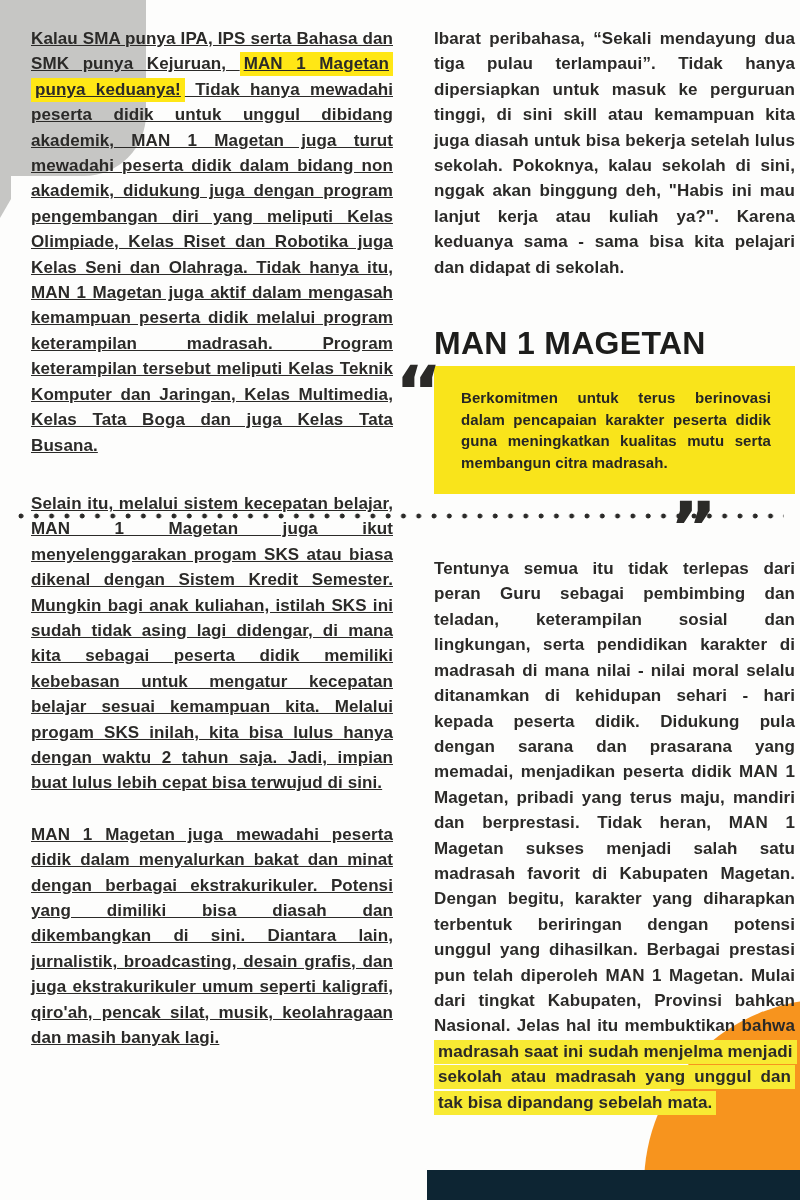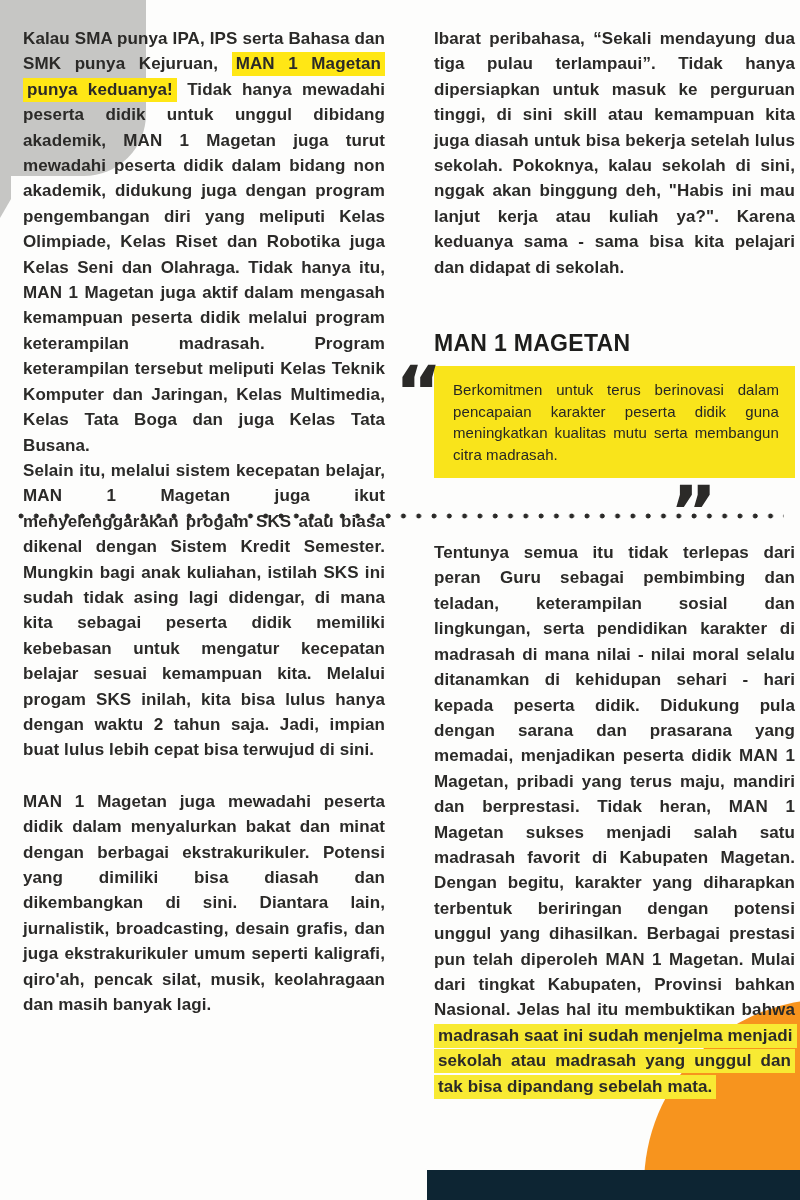--- a/index.html
+++ b/index.html
@@ -37,50 +37,50 @@
   }
   .dotted-sep {
     position:absolute; left:18px; top:513px; width:766px; height:6px;
     background-image:radial-gradient(circle at 3px 3px, var(--text-dark,#2b2a28) 2.1px, transparent 2.8px);
     background-size:15.3px 6px; background-repeat:repeat-x;
     z-index:1;
   }
 
   
   .col { position:absolute; top:26px; z-index:2; }
-  .col.left  { left:23px;  width:362px; }
+  .col.left  { left:31px;  width:362px;text-decoration:underline; }
   .col.right { left:434px; width:361px; }
 
   .col p {
     margin:0; font-size:17px; line-height:25.4px; font-weight:bold;
     text-align:justify; letter-spacing:0.1px;
   }
-  .col.left  p.p2 { }
+  .col.left  p.p2 { margin-top:33px; }
   .col.left  p.p3 { margin-top:26px; }
   .col.right p.p2 { margin-top:62px; }
 
   .hl {
     background:var(--highlight-yellow,#ffe715);
     padding:2px 4px 3px 4px;
     -webkit-box-decoration-break:clone; box-decoration-break:clone;
   }
   .col.right p.p2 .hl { background:var(--highlight-pale,#f8ea33);margin-top:16px; }
 
   h2.section-heading {
-    margin:46px 0 0 0; font-size:23px; line-height:34px; font-weight:bold;
+    margin:46px 0 0 0; font-size:32px; line-height:34px; font-weight:bold;
     letter-spacing:0.3px; color:#1d1d1b;
   }
 
   .quote-wrap { position:relative; margin-top:6px; }
   .quote-box {
     background:var(--quote-yellow,#f9e41b);
     padding:13px 16px 13px 19px;
   }
   .quote-box p {
-    margin:0; font-size:15px; line-height:21.5px; font-weight:normal;
+    margin:8px; font-size:15px; line-height:21.5px; font-weight:bold;
     text-align:justify; color:#262624;
   }
   .q {
     position:absolute; font-size:72px; line-height:0; font-weight:bold;
     color:#2b2a28; font-family:"DejaVu Sans",sans-serif; z-index:4;
   }
   .q.open  { left:-39px; top:26px; }
   .q.close { right:78px; bottom:-34px; }
 </style>
 </head>

